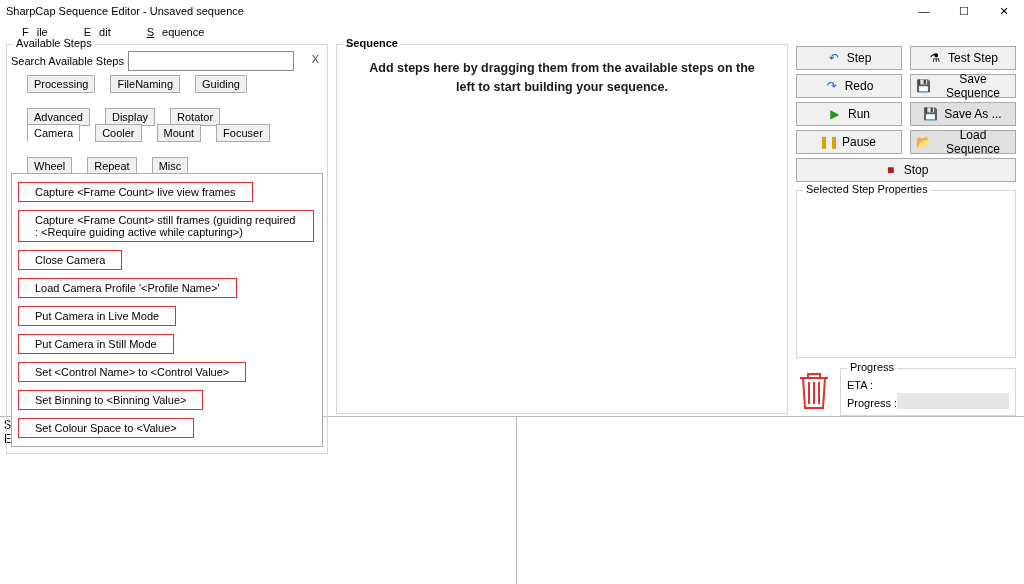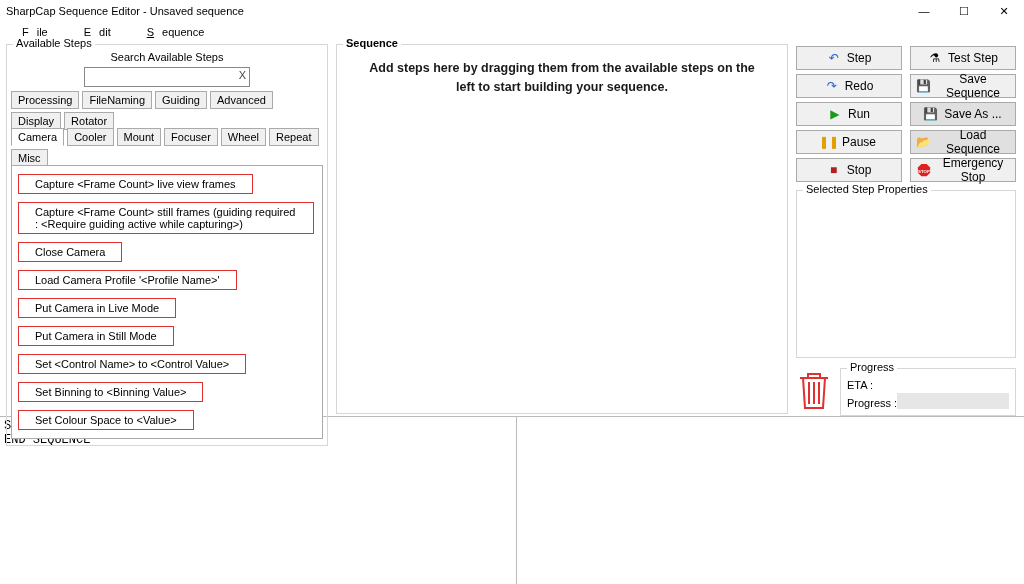--- a/index.html
+++ b/index.html
@@ -15,27 +15,27 @@
 .menubar .ul { text-decoration: underline; }
 
 .main { display: flex; height: 374px; }
 .left { width: 332px; display: flex; flex-direction: column; }
 .middle { flex: 1; position: relative; }
 .right { width: 232px; padding: 4px 8px 0 4px; display: flex; flex-direction: column; gap: 4px; }
 
 .fieldset { border: 1px solid #d6d6d6; margin: 2px 4px 2px 6px; padding: 4px 4px 6px 4px; position: relative; flex: 1; display: flex; flex-direction: column; }
 .legend { position: absolute; top: -8px; left: 6px; background: #fff; padding: 0 3px; font-size: 11px; }
 
-.searchrow { display: flex; align-items: center; gap: 4px; margin: 2px 0 4px 0; flex-direction: column; }
+.searchrow { display: flex; align-items: center; gap: 4px; margin: 2px 0 4px 0; }
 .searchrow label { font-size: 11px; }
 .searchinput { flex: 1; border: 1px solid #888; height: 20px; padding: 0 18px 0 4px; position: relative; font-size: 11px; }
 .searchwrap { flex: 1; position: relative; }
 .searchclear { position: absolute; right: 4px; top: 2px; font-size: 11px; color: #444; }
 
-.tabrow { display: flex; flex-wrap: wrap; gap: 4px; margin-bottom: -1px; }
+.tabrow { display: flex; flex-wrap: wrap; gap: 16px; margin-bottom: -1px; margin-left: 16px; }
 .tab { border: 1px solid #aaa; padding: 2px 6px; font-size: 11px; background: #f0f0f0; margin-right: -1px; margin-bottom: -1px; position: relative; }
 .tab.active { background: #fff; border-bottom: 1px solid #fff; z-index: 2; }
 
 .steps-pane { border: 1px solid #aaa; flex: 1; background: #fff; position: relative; padding: 4px 4px; overflow: hidden; }
 .steps-list { height: 100%; overflow-y: scroll; padding-right: 2px; }
 .step { border: 1px solid #e03030; color: #000; font-size: 11px; padding: 3px 16px; margin: 4px 2px; border-radius: 0; display: inline-block; }
 
 .seq-fieldset { border: 1px solid #d6d6d6; margin: 2px 4px; flex: 1; position: relative; height: calc(100% - 4px); font-weight: bold; }
 .seq-placeholder { text-align: center; color: #1a1a1a; font-size: 12.5px; line-height: 1.5; padding: 14px 30px; }
 
@@ -177,29 +177,20 @@
       <button class="btn dark">
           <span class="icon">📂</span>
           <span>Load Sequence</span>
         </button>
     </div>
     <div class="btn-row">
       <button class="btn">
           <span class="icon" style="color:#b02020">■</span>
           <span>Stop</span>
         </button>
-      <button class="btn">
-          <span class="icon">
-        <svg width="16" height="16" viewBox="0 0 16 16">
-              <polygon points="5,1 11,1 15,5 15,11 11,15 5,15 1,11 1,5" fill="#e02020"></polygon>
-              <text x="8" y="11" text-anchor="middle" font-size="5" fill="#fff" font-weight="bold">STOP</text>
-            </svg>
-      </span>
-          <span>Emergency Stop</span>
-        </button>
     </div>
 
     <div class="sel-props">
       <div class="legend">Selected Step Properties</div>
     </div>
 
     <div class="bottom-right">
       <div>
         <svg class="trash" viewBox="0 0 36 44">
           <g stroke="#e03030" stroke-width="2" fill="none">

